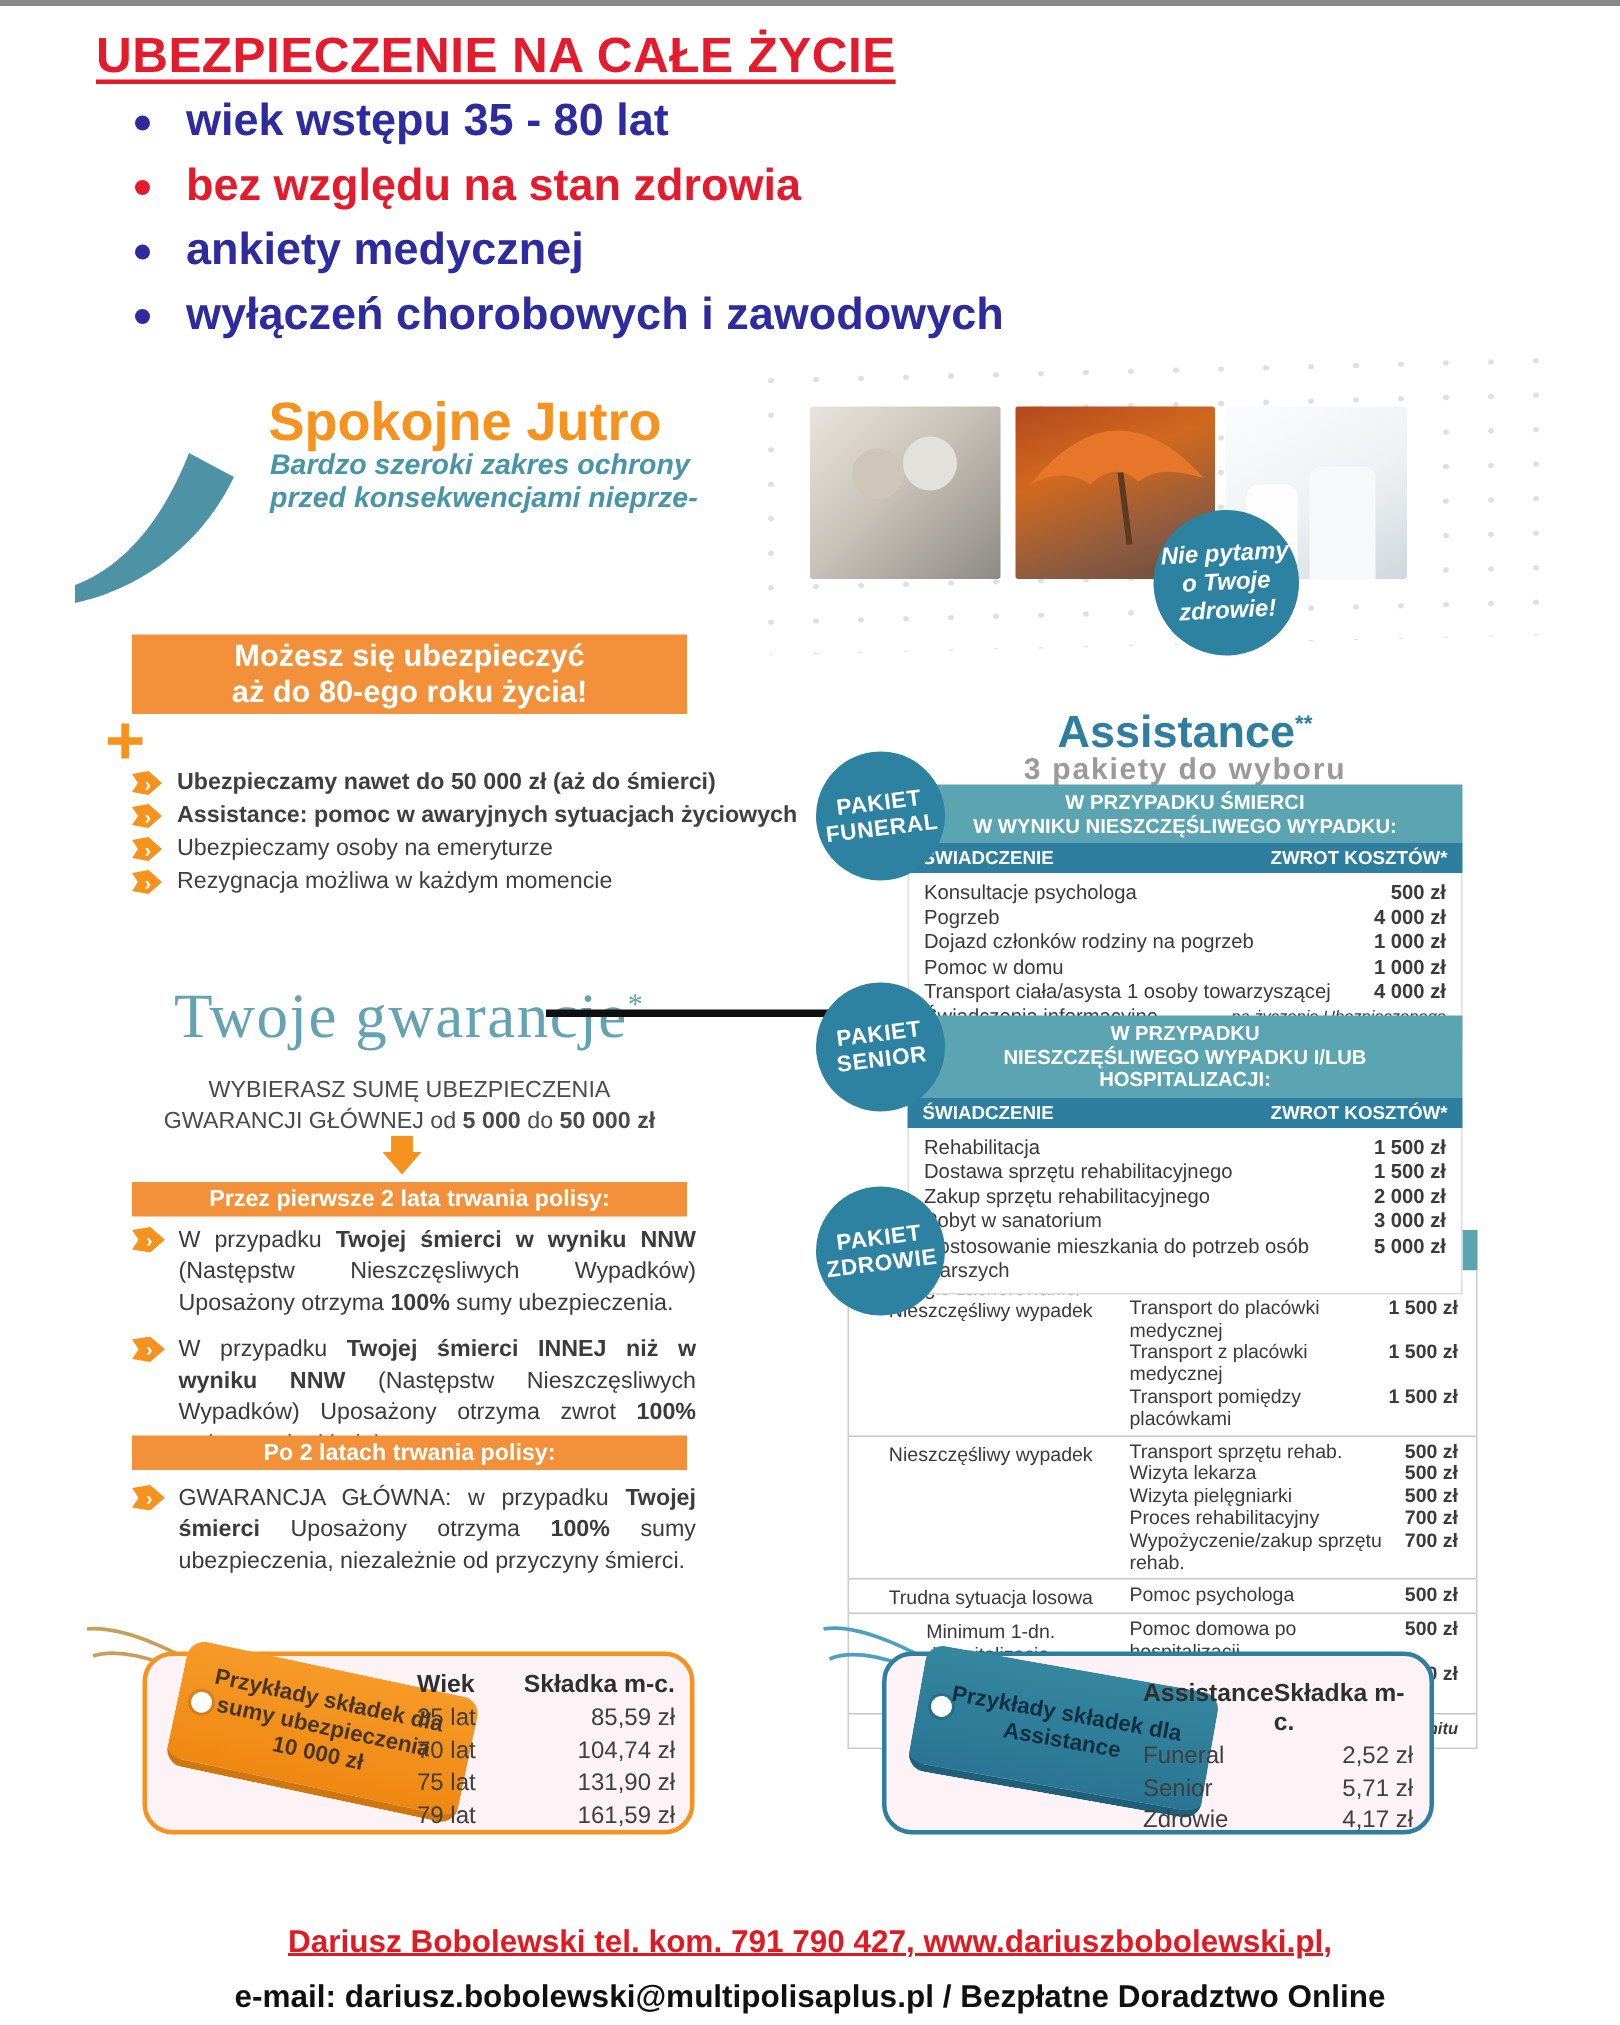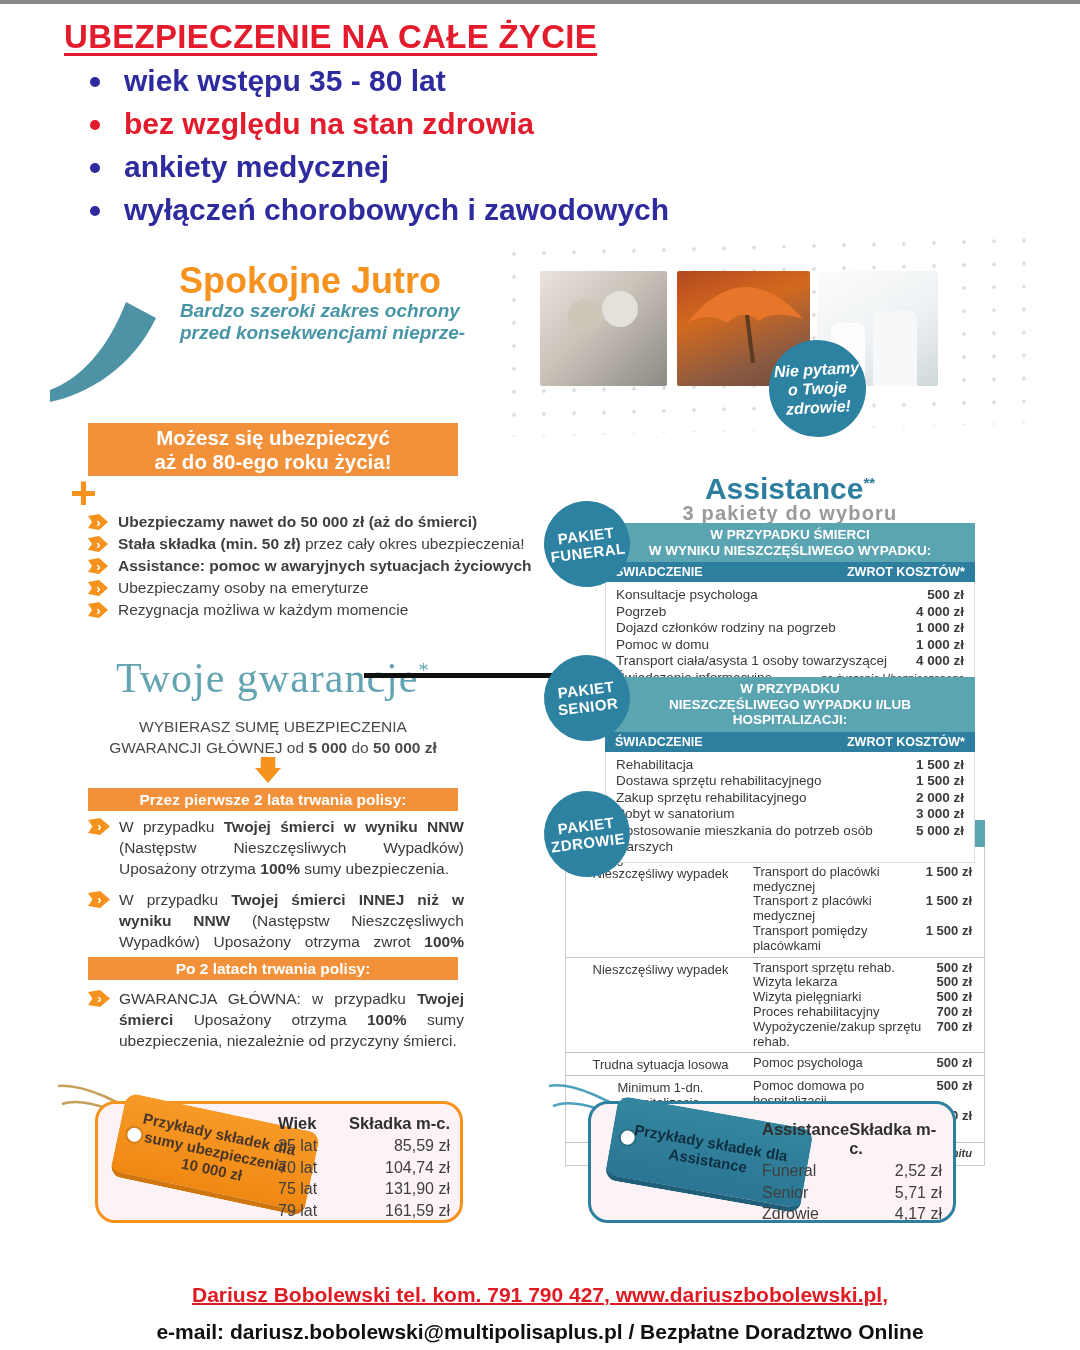--- a/index.html
+++ b/index.html
@@ -188,24 +188,20 @@
     <div>aż do 80-ego roku życia!</div>
   </div>
   <div class="abs plus">+</div>
   <div class="abs features">
     <div class="feature">
         <span class="arrow-ic"></span>
         <span><span class="bseg">Ubezpieczamy nawet do 50 000 zł (aż do śmierci)</span></span>
       </div>
     <div class="feature">
         <span class="arrow-ic"></span>
-        <span><span class="bseg">Stała składka (min. 50 zł)</span><span> przez cały okres ubezpieczenia!</span></span>
-      </div>
-    <div class="feature">
-        <span class="arrow-ic"></span>
         <span><span class="bseg">Assistance: pomoc w awaryjnych sytuacjach życiowych</span></span>
       </div>
     <div class="feature">
         <span class="arrow-ic"></span>
         <span><span>Ubezpieczamy osoby na emeryturze</span></span>
       </div>
     <div class="feature">
         <span class="arrow-ic"></span>
         <span><span>Rezygnacja możliwa w każdym momencie</span></span>
       </div>

